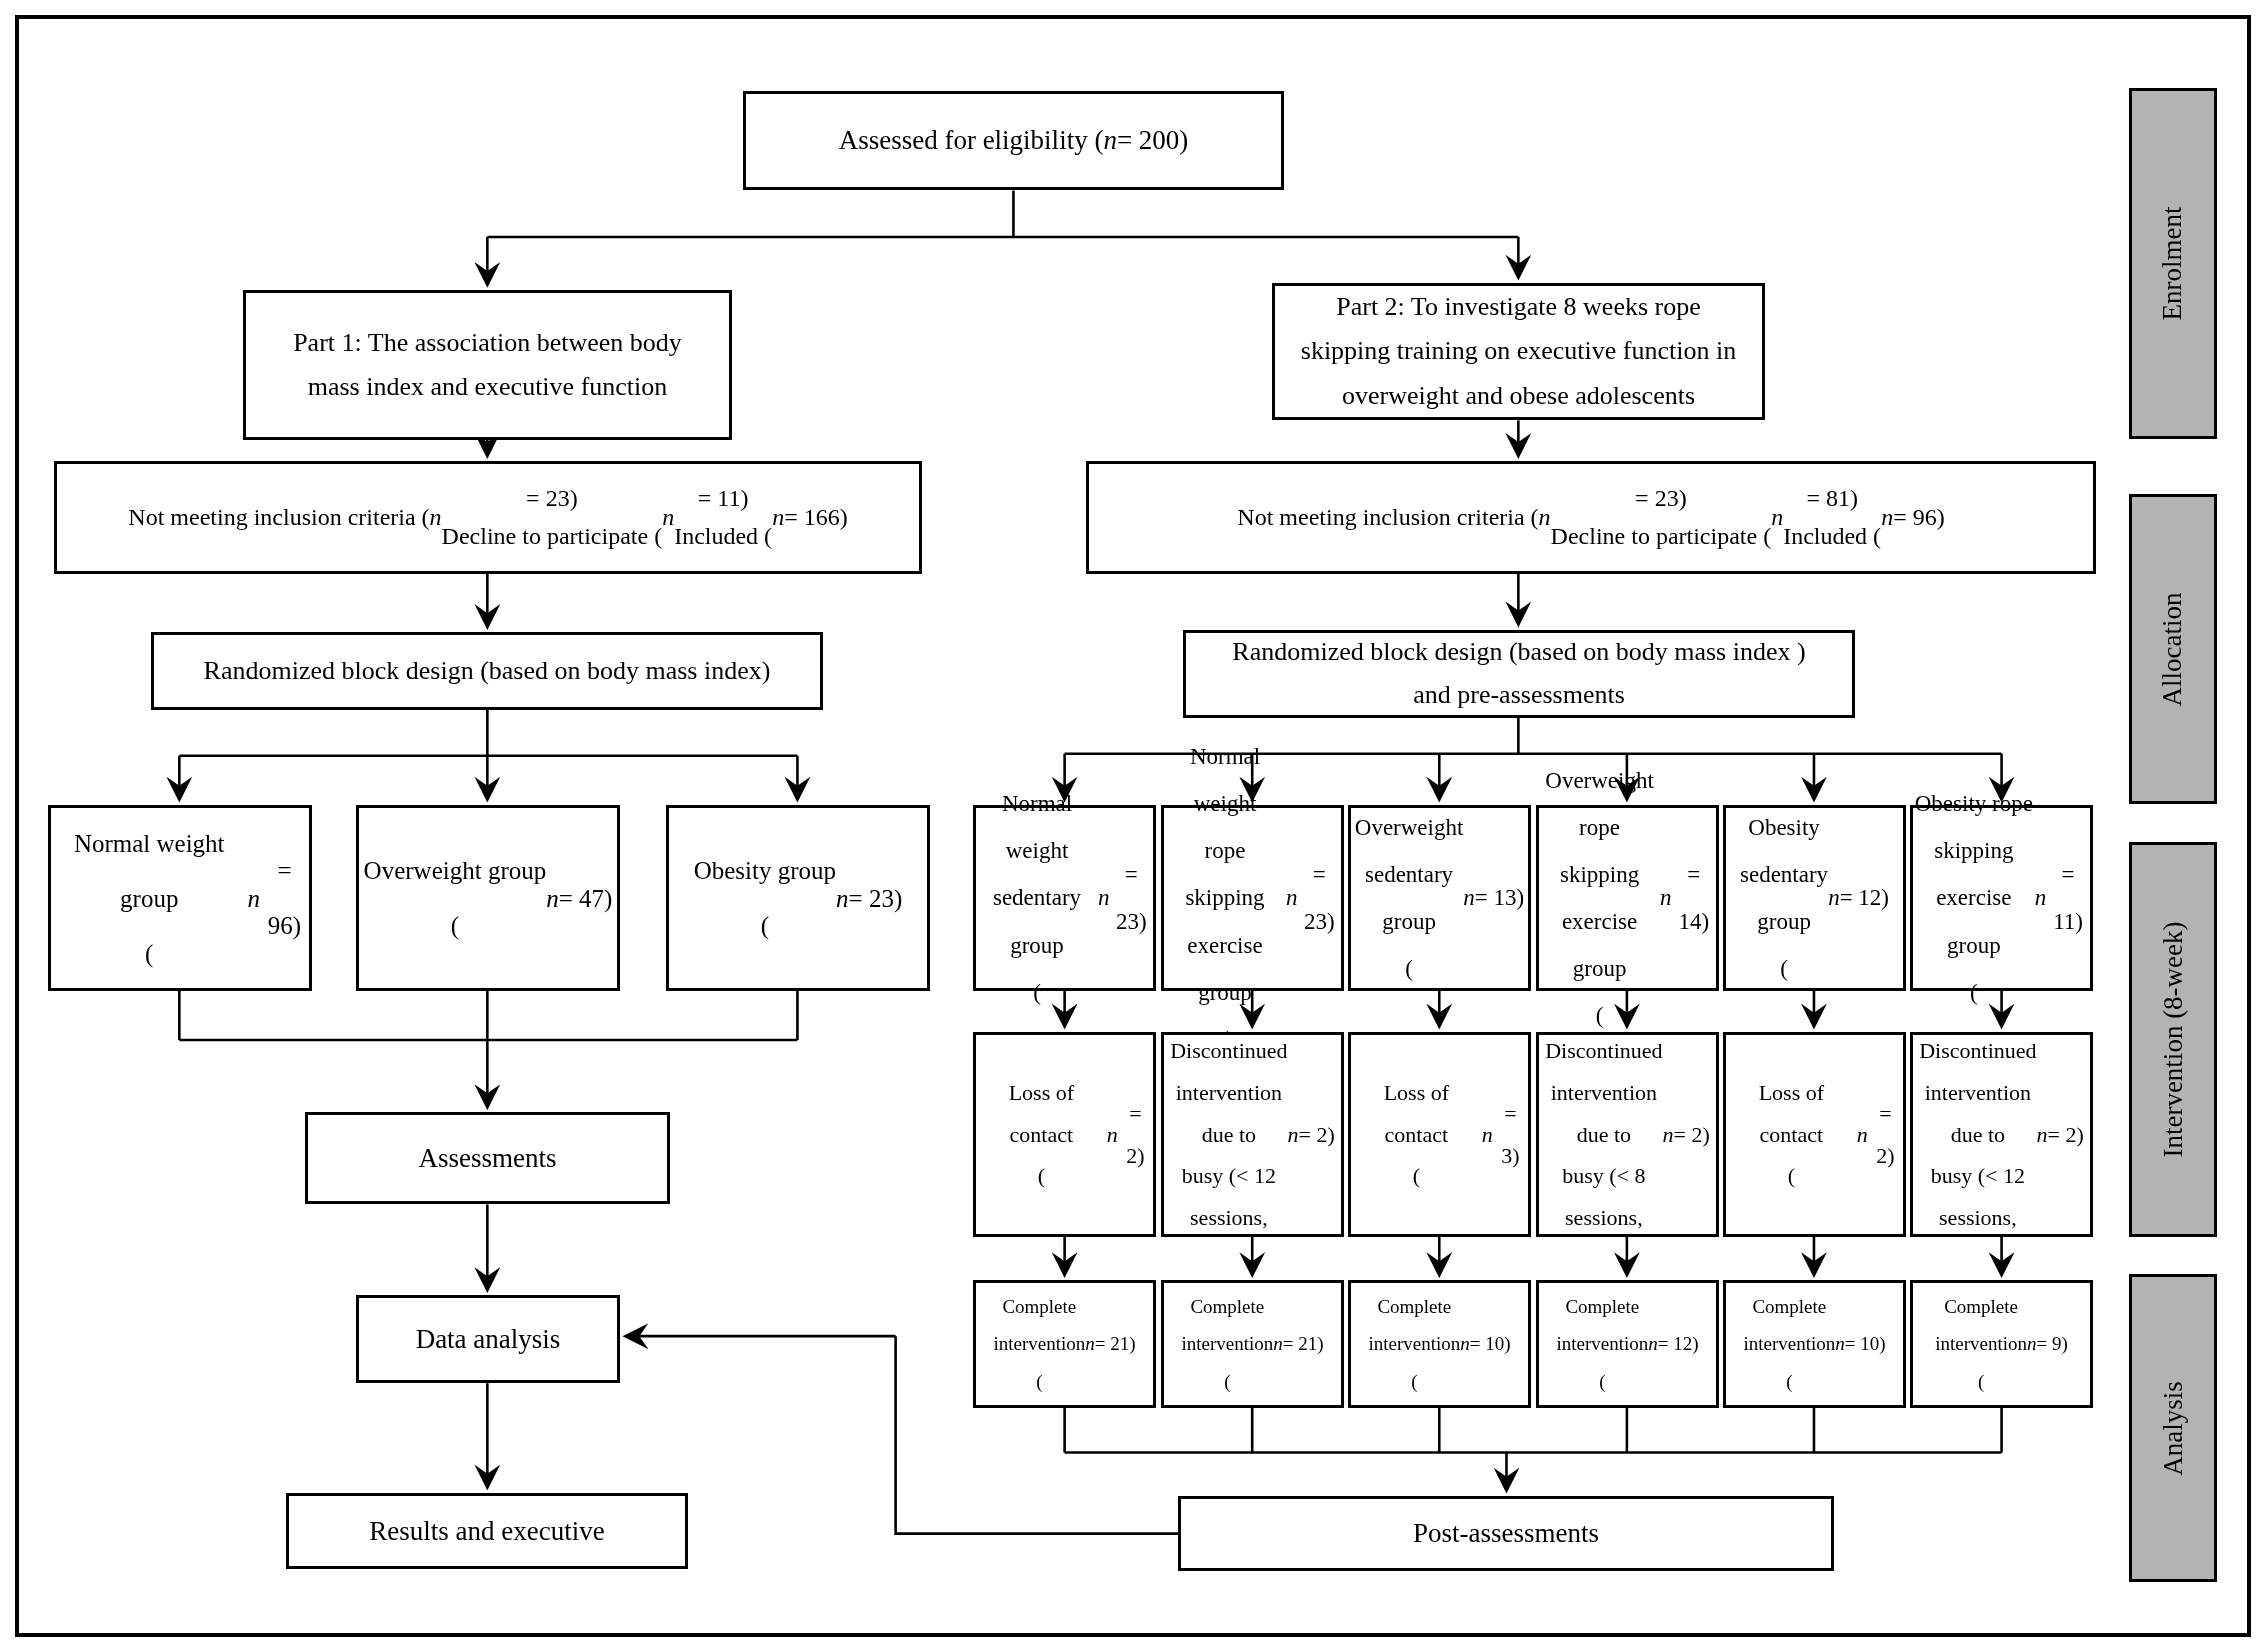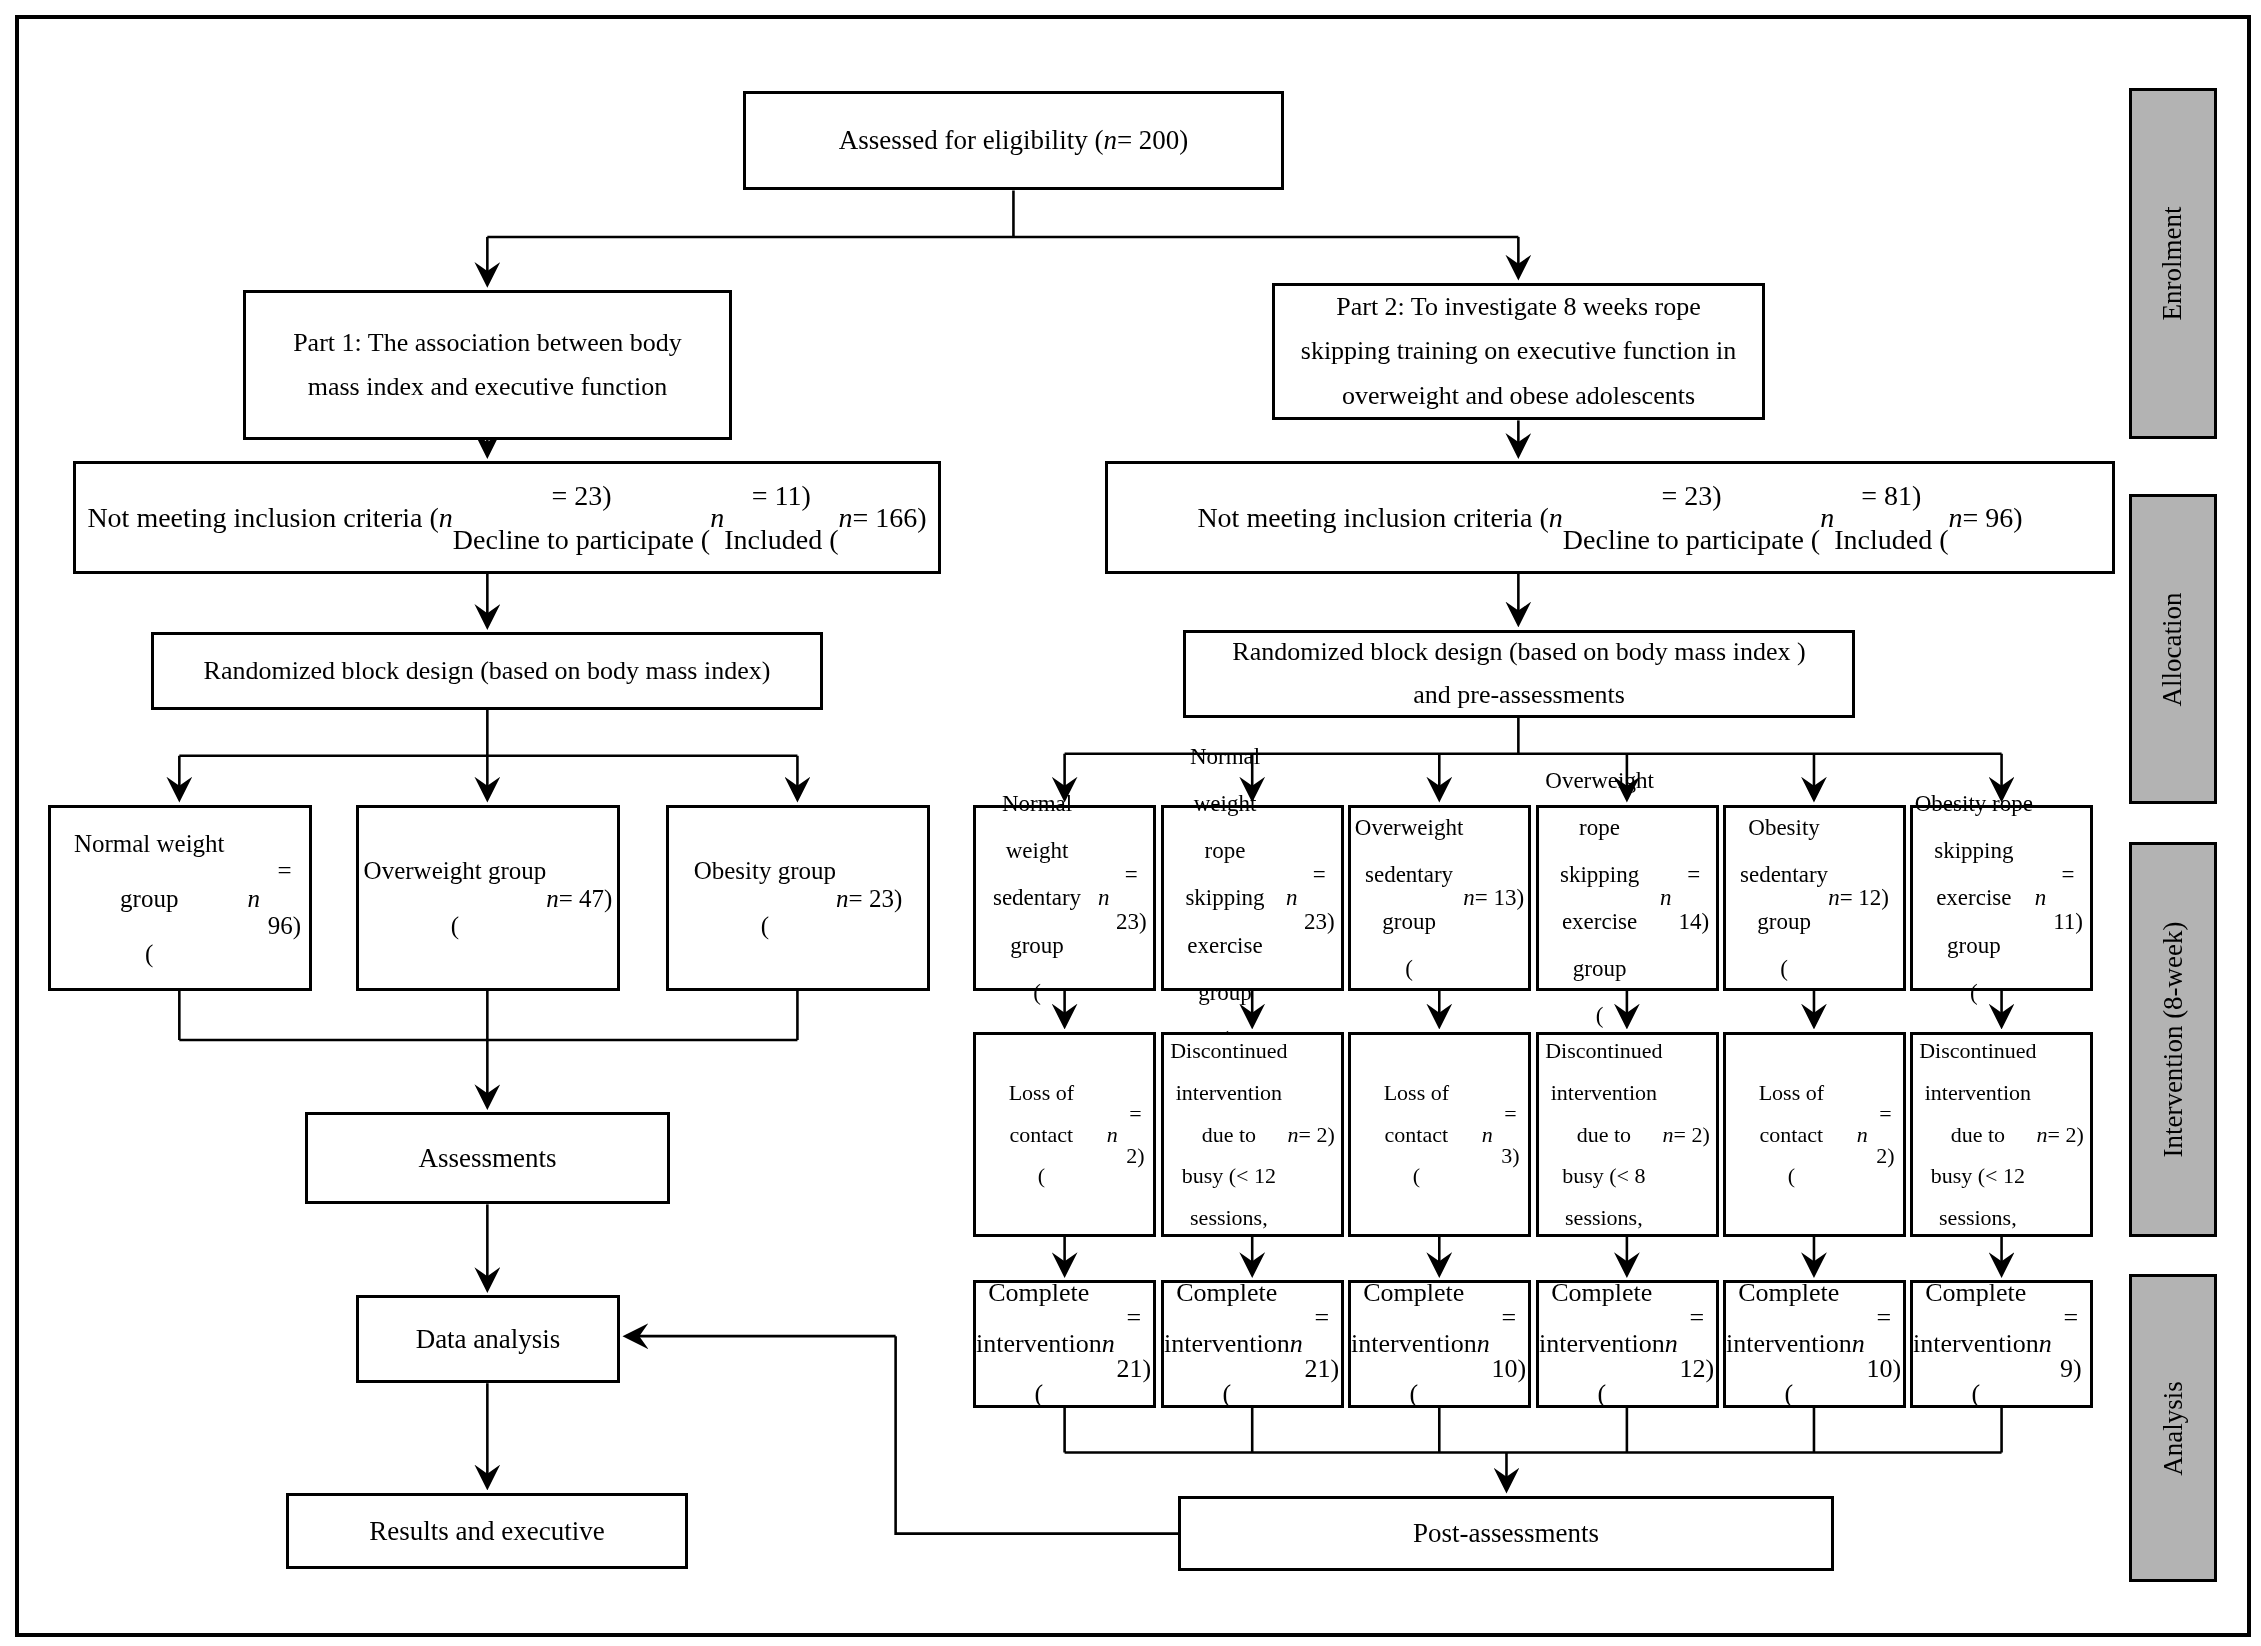--- a/index.html
+++ b/index.html
@@ -6,26 +6,26 @@
   #canvas{position:relative;width:2261px;height:1647px;background:#ffffff;
           font-family:"Liberation Serif","DejaVu Serif",serif;color:#000;}
   #outer-frame{position:absolute;left:14.5px;top:14.5px;width:2228px;height:1614px;
           border:4.1px solid #000;}
   #wires{position:absolute;left:0;top:0;width:2261px;height:1647px;}
   .box{position:absolute;background:#fff;border:3.6px solid #000;
        display:flex;align-items:center;justify-content:center;
        text-align:center;white-space:pre-line;box-sizing:border-box;}
   .single{font-size:27px;}
   .part{font-size:26px;line-height:1.7;}
-  .excl{font-size:28px;line-height:1.55;margin-left:19px;}
+  .excl{font-size:24px;line-height:1.55;}
   .rand{font-size:26px;line-height:1.65;}
   .grp-l{font-size:25px;line-height:2.2;}
   .col{font-size:23px;line-height:2.05;}
   .drop{font-size:22px;line-height:1.9;text-align:center;}
-  .comp{font-size:26px;line-height:1.95;}
+  .comp{font-size:19px;line-height:1.95;}
   .gray{position:absolute;background:#b3b3b3;border:3.1px solid #000;
         display:flex;align-items:center;justify-content:center;box-sizing:border-box;}
   .gray span{transform:rotate(-90deg);white-space:nowrap;font-size:27px;}
   i{font-style:italic;}
 </style>
 </head>
 <body>
 
 <div id="canvas">
 

